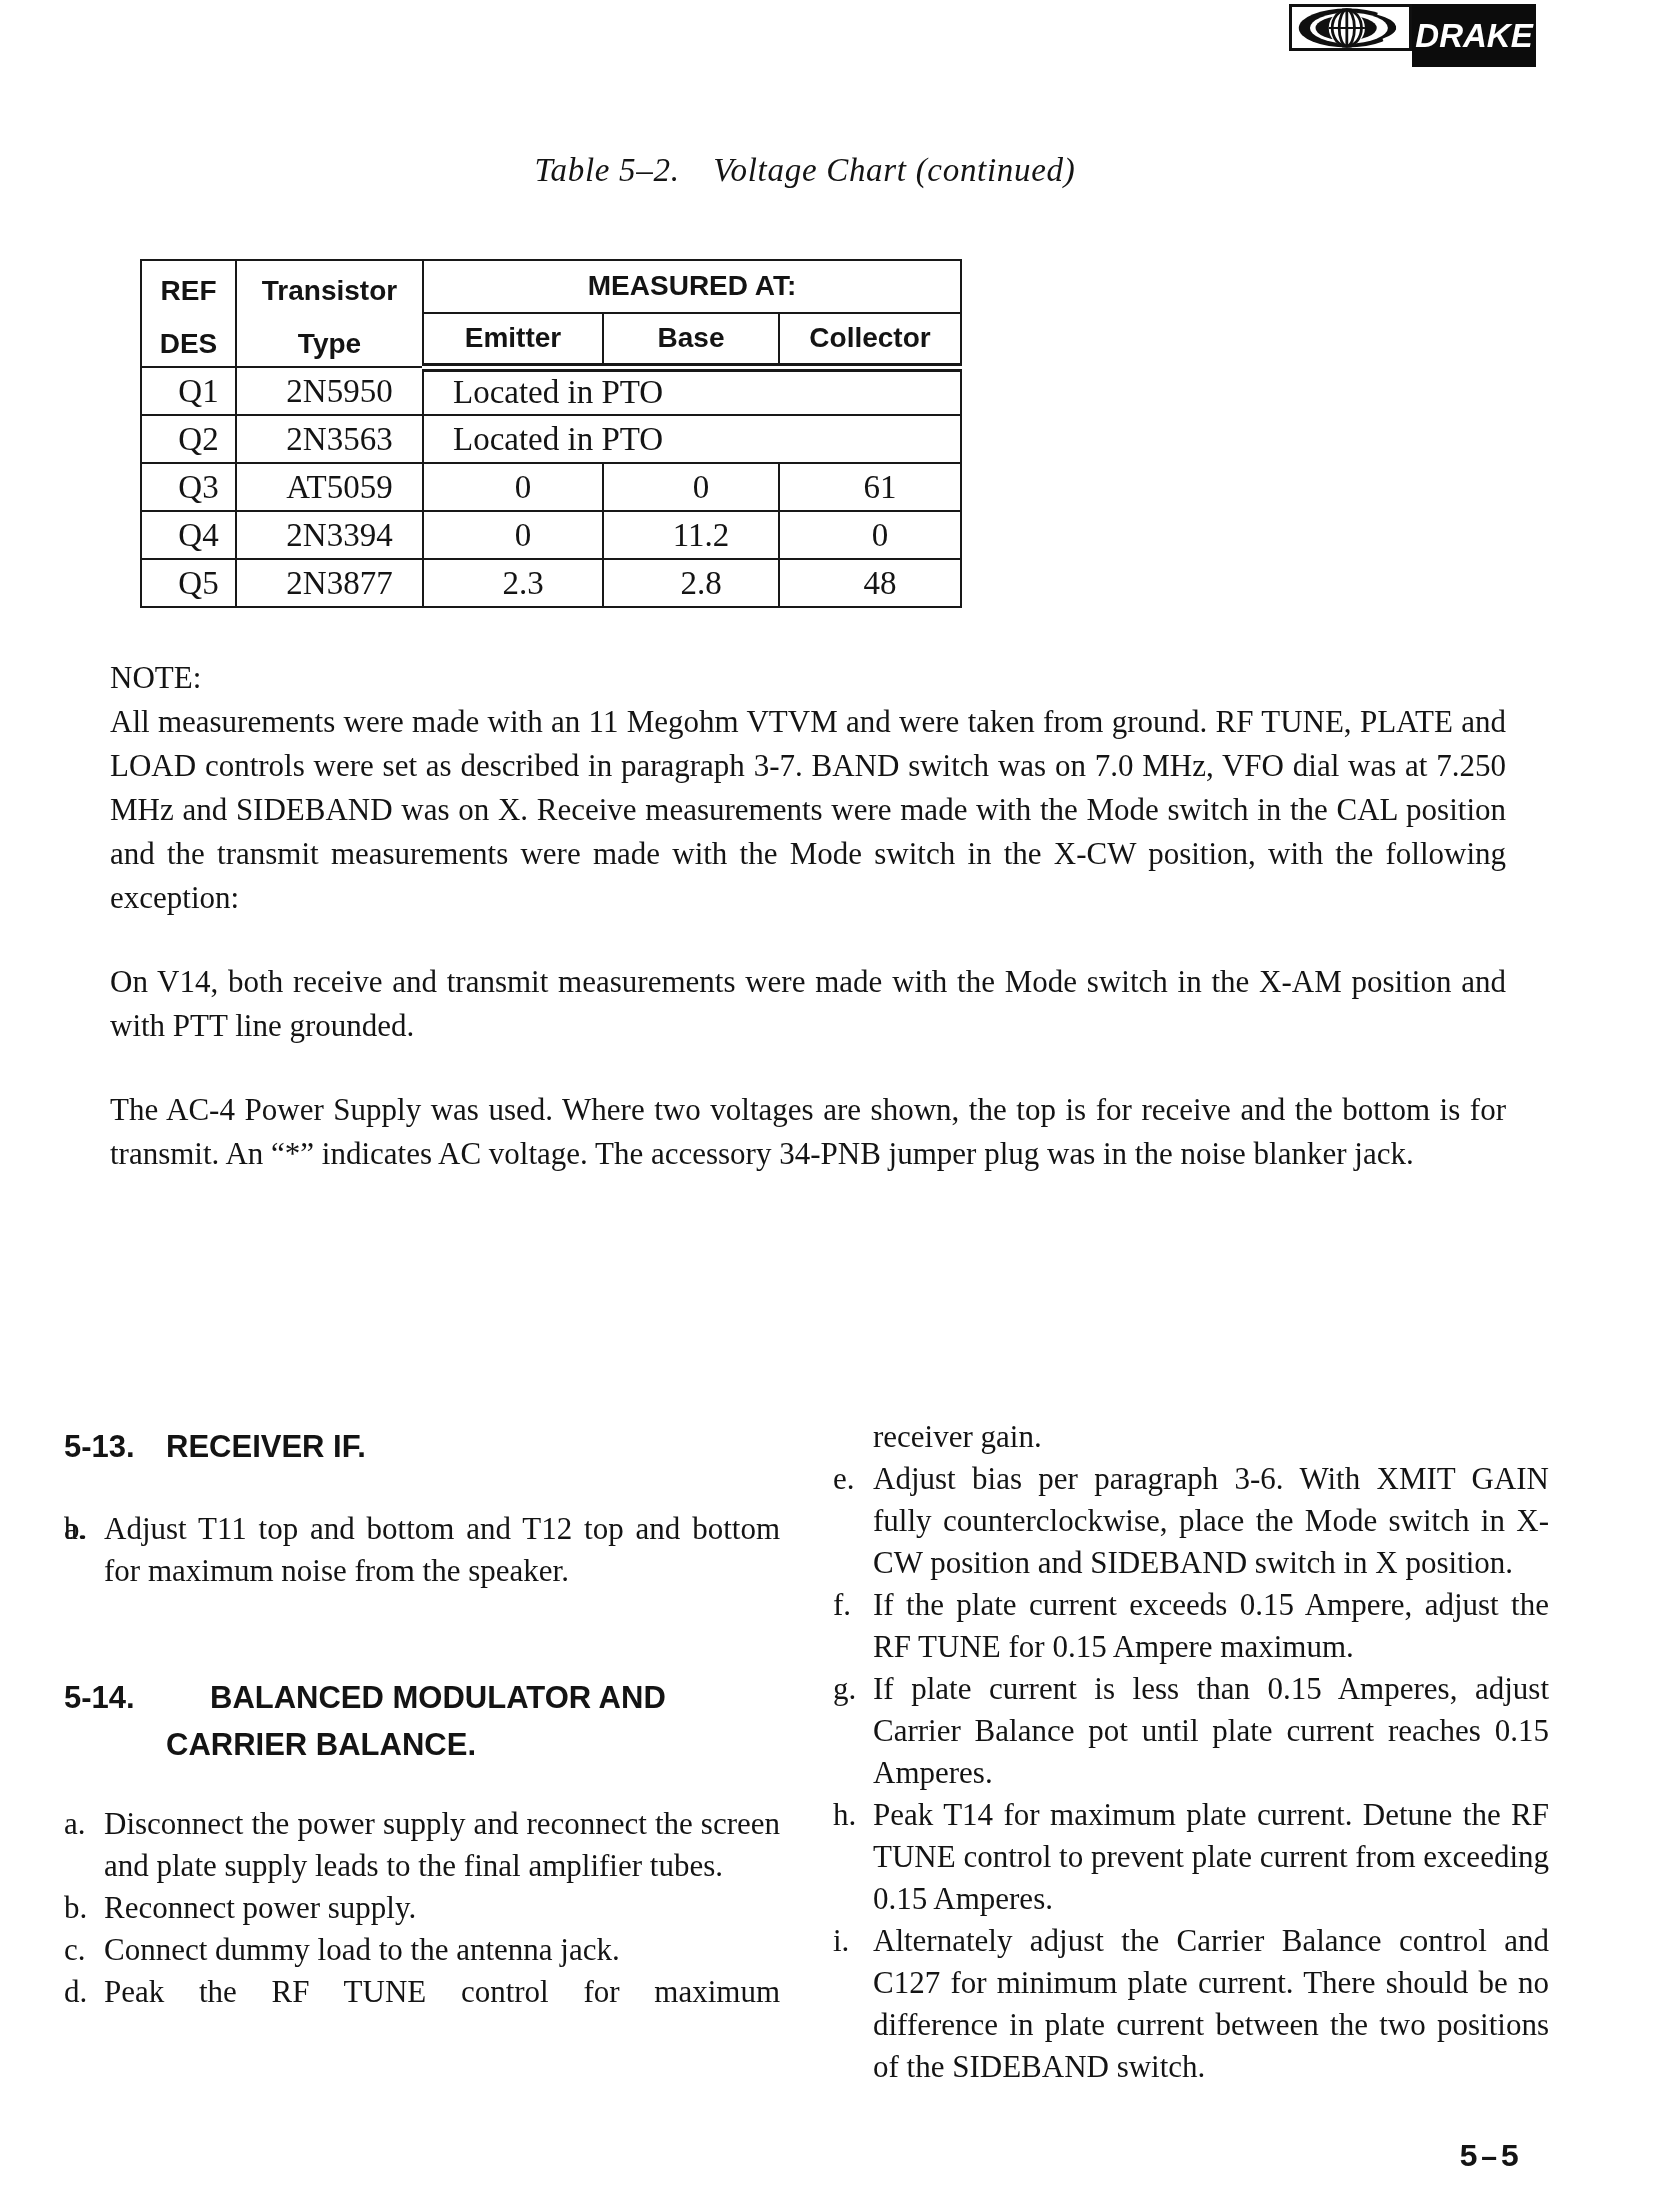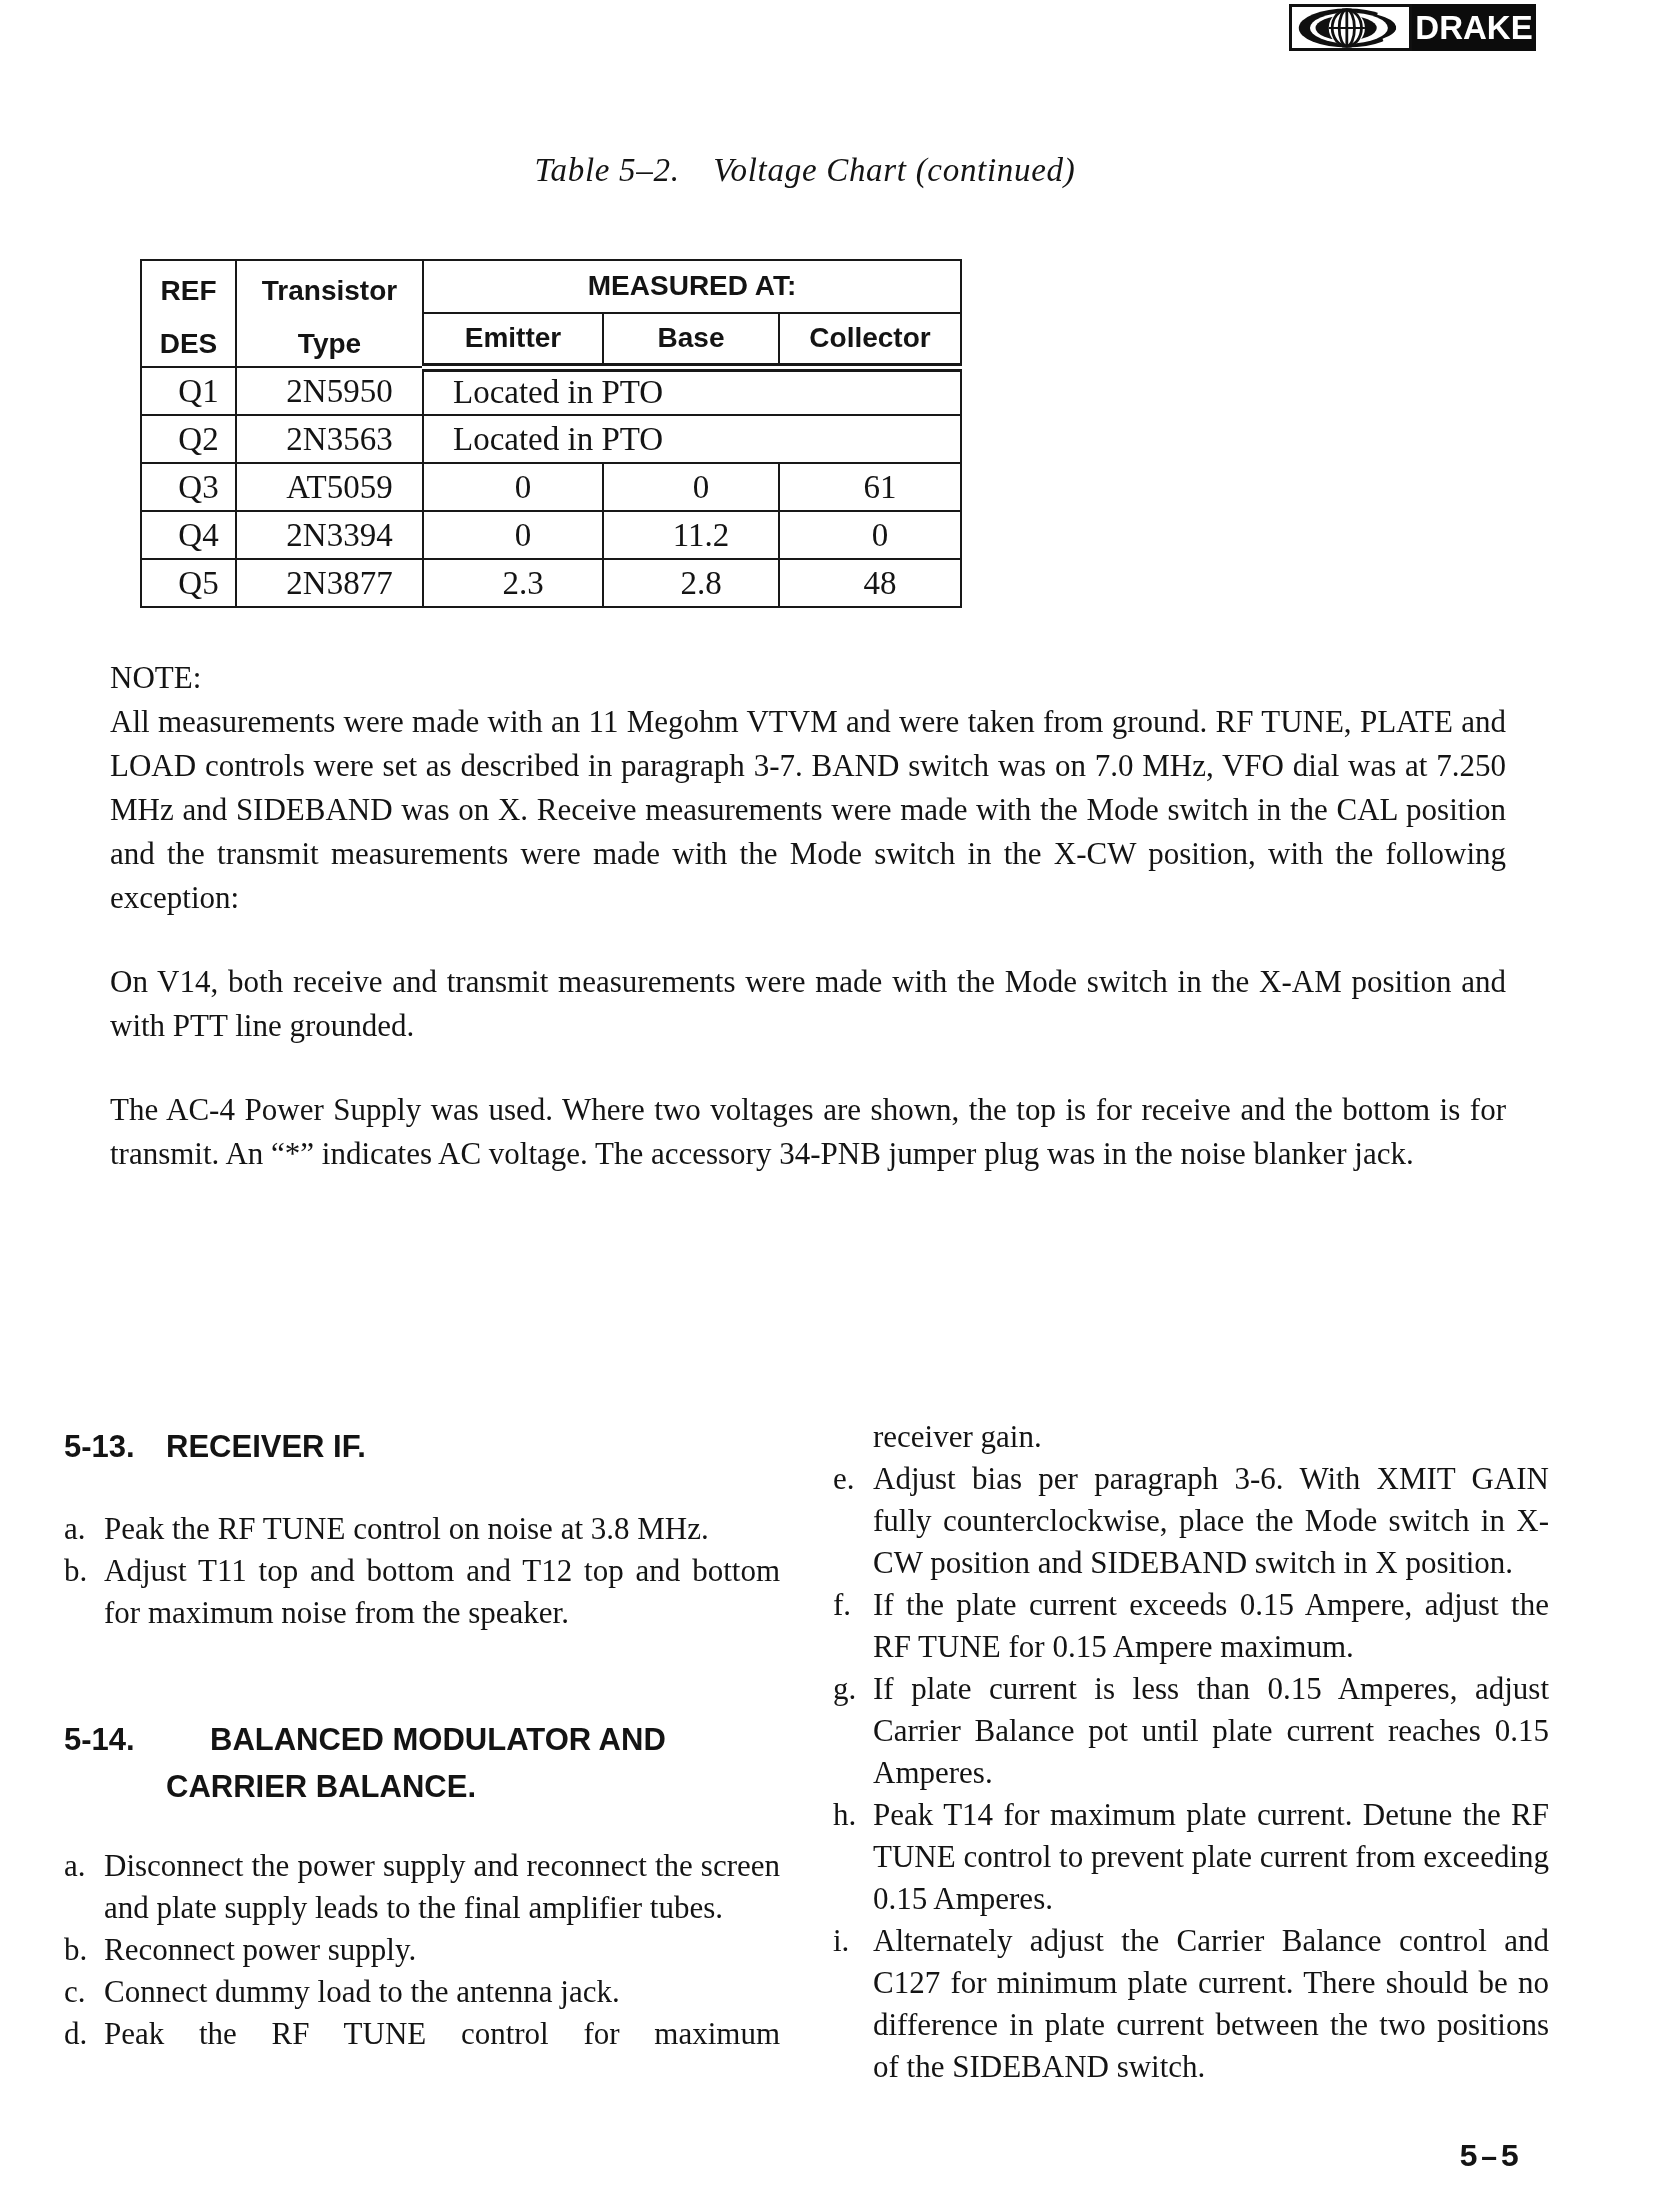--- a/index.html
+++ b/index.html
@@ -9,23 +9,23 @@
     color:#141414; font-family:"Liberation Serif", serif; overflow:hidden;
   }
 
   
   .brand { position:absolute; top:4.2px; left:1289px; display:flex; height:47px; }
   .emblem-box {
     width:123px; height:47px; border:3.5px solid #101010; background:#fff;
     display:flex; align-items:center; justify-content:center;
   }
   .wordmark {
-    width:124px; height:47px; background:#0c0c0c; color:#ffffff;
+    width:124px; height:63px; background:#0c0c0c; color:#ffffff;
     font-family:"Liberation Sans", sans-serif; font-weight:bold; font-size:33px;
-    display:flex; align-items:center; justify-content:center; letter-spacing:0px;
+    display:flex; align-items:center; justify-content:center; letter-spacing:0px;font-style:italic;
   }
 
   
   .doc-title {
     position:absolute; top:152px; left:244px; width:1122px; text-align:center;
     font-style:italic; font-size:33px; letter-spacing:0.7px;
   }
 
   
   .vtable {
@@ -176,21 +176,20 @@
   <div class="columns">
 
     <div class="col">
       <div class="sec-heading h13">
         <span class="sec-num">5-13.</span>
         <span>RECEIVER IF.</span>
       </div>
       <div class="items-13">
         <div class="item">
           <span class="lbl">a.</span>
-          <span>Peak the RF TUNE control on noise at 3.8 MHz.</span>
         </div>
         <div class="item">
           <span class="lbl">b.</span>
           <span>Adjust T11 top and bottom and T12 top and bottom for maximum noise from the speaker.</span>
         </div>
       </div>
 
       <div class="sec-heading h14">
         <span class="sec-num">5-14.</span>
         <span>

